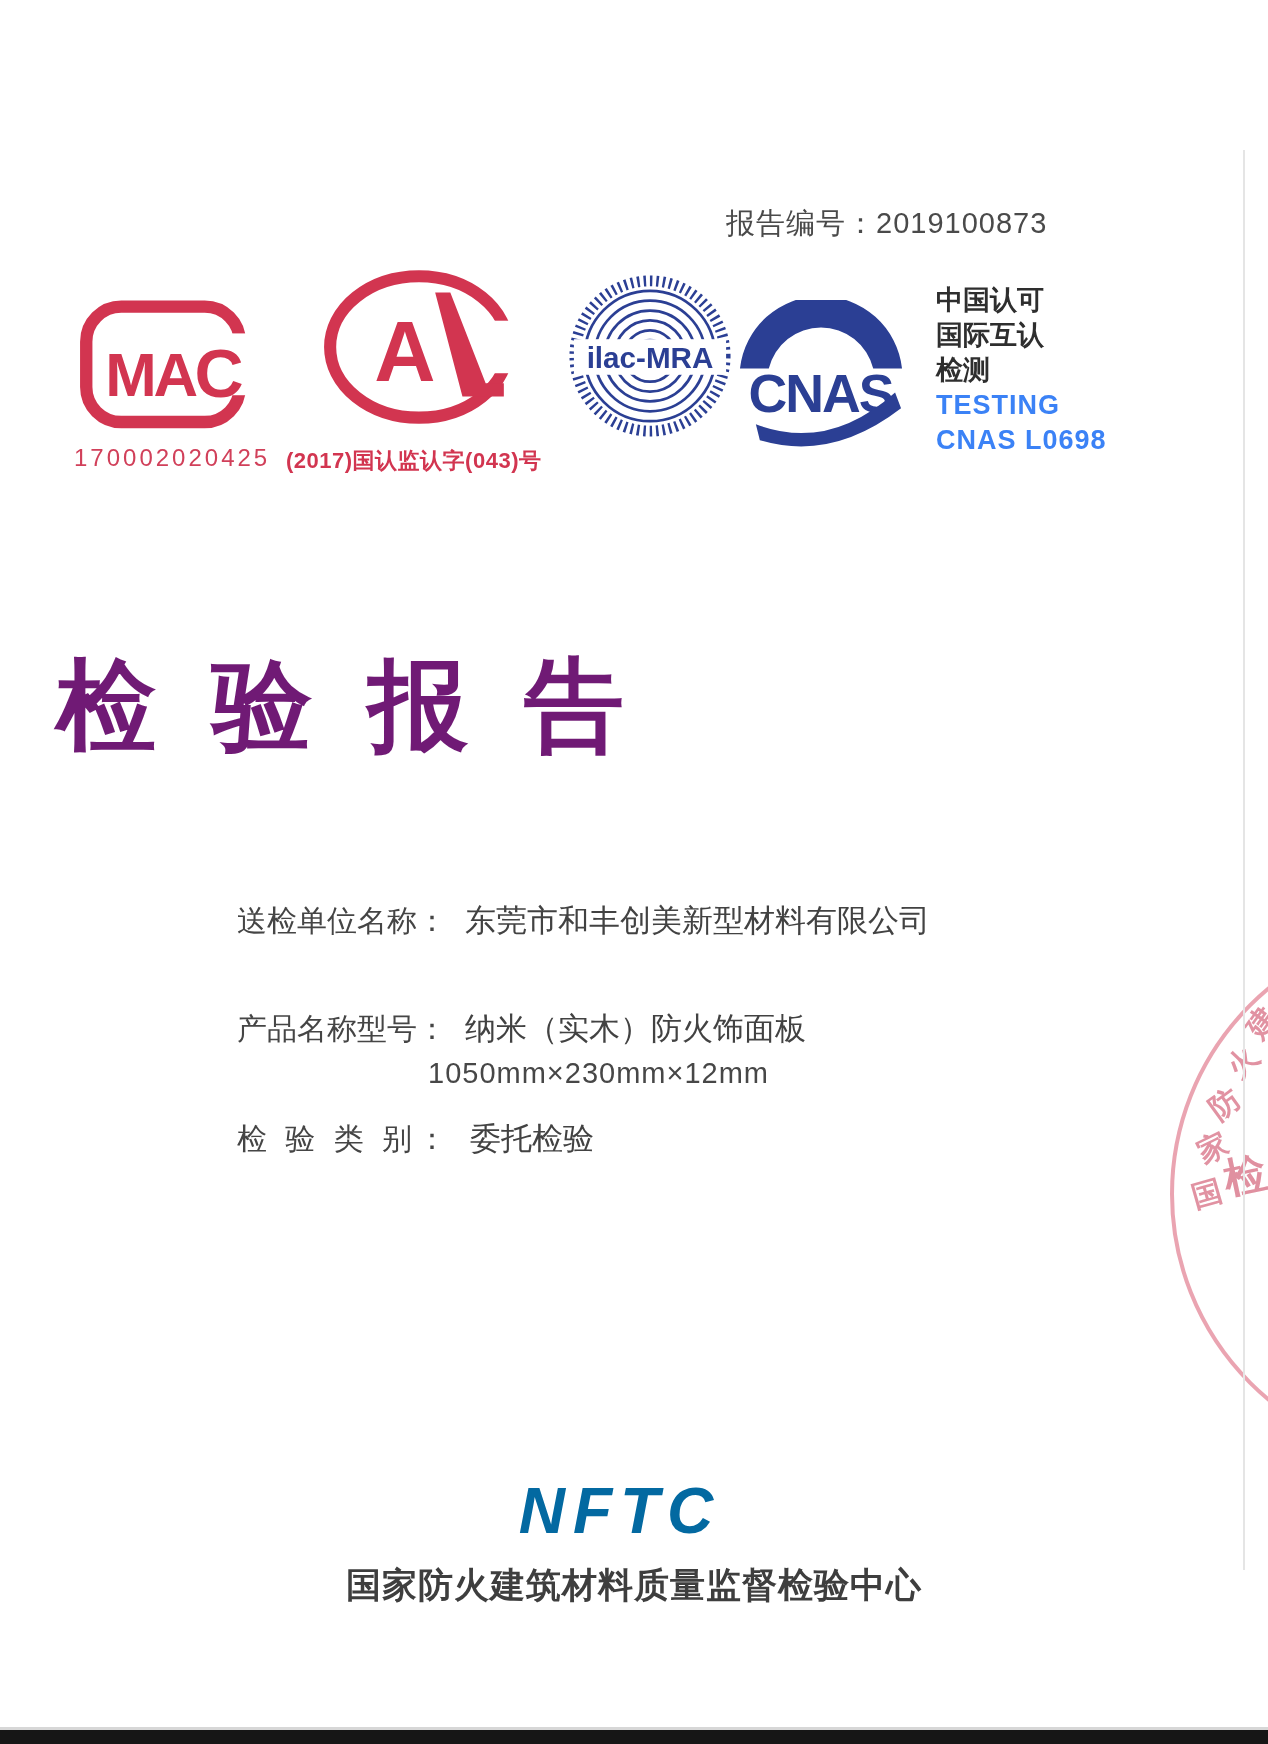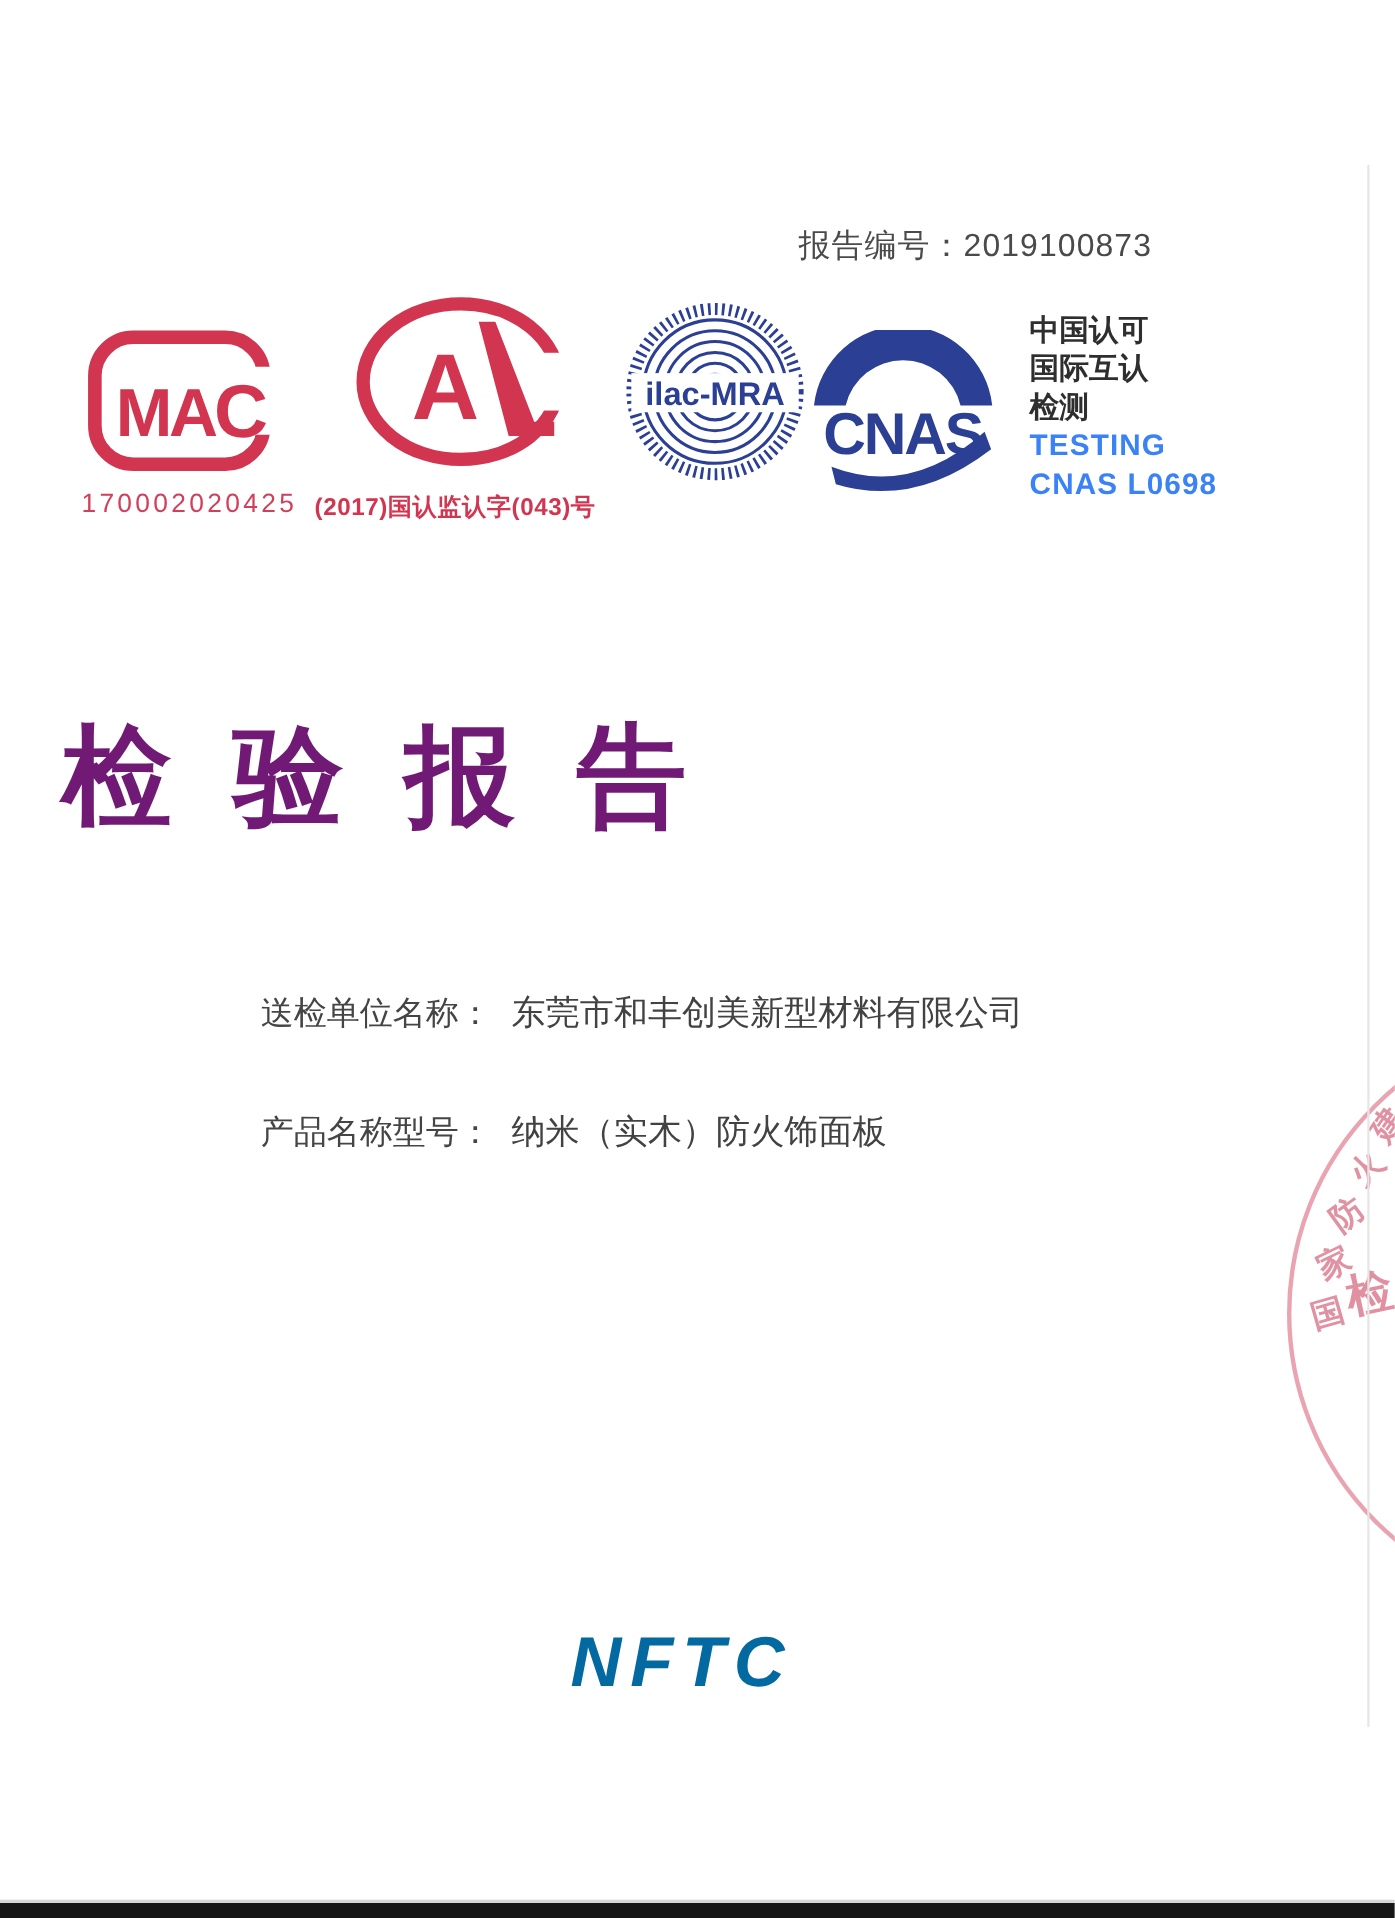--- a/index.html
+++ b/index.html
@@ -134,28 +134,33 @@
   </div>
 
   <div class="doc-title">检验报告</div>
 
   <div class="field-row row-product">
     <span class="field-label">产品名称型号：</span><span class="field-value">纳米（实木）防火饰面板</span>
   </div>
   <div class="field-row row-client">
     <span class="field-label">送检单位名称：</span><span class="field-value">东莞市和丰创美新型材料有限公司</span>
   </div>
+  <div class="row-spec">1050mm×230mm×12mm</div>
+  <div class="field-row row-type">
+    <span class="field-label">检 验 类 别：</span><span class="field-value">委托检验</span>
+  </div>
 
   <div class="stamp-circle"></div>
   <span class="stamp-char" style="left:1247px;top:1002px;transform:rotate(-55deg);">建</span>
   <span class="stamp-char" style="left:1228px;top:1042px;transform:rotate(-46deg);">火</span>
   <span class="stamp-char" style="left:1210px;top:1084px;transform:rotate(-36deg);">防</span>
   <span class="stamp-char" style="left:1198px;top:1128px;transform:rotate(-26deg);">家</span>
   <span class="stamp-char" style="left:1192px;top:1174px;transform:rotate(-16deg);">国</span>
   <span class="stamp-inner-char" style="left:1224px;top:1148px;transform:rotate(-12deg);">检</span>
 
   <div class="watermark">NFTC</div>
+  <div class="footer-org">国家防火建筑材料质量监督检验中心</div>
 
   <div class="edge-line"></div>
   <div class="bottom-shadow"></div>
   <div class="bottom-bar"></div>
 
 </div>
 
 </body></html>

